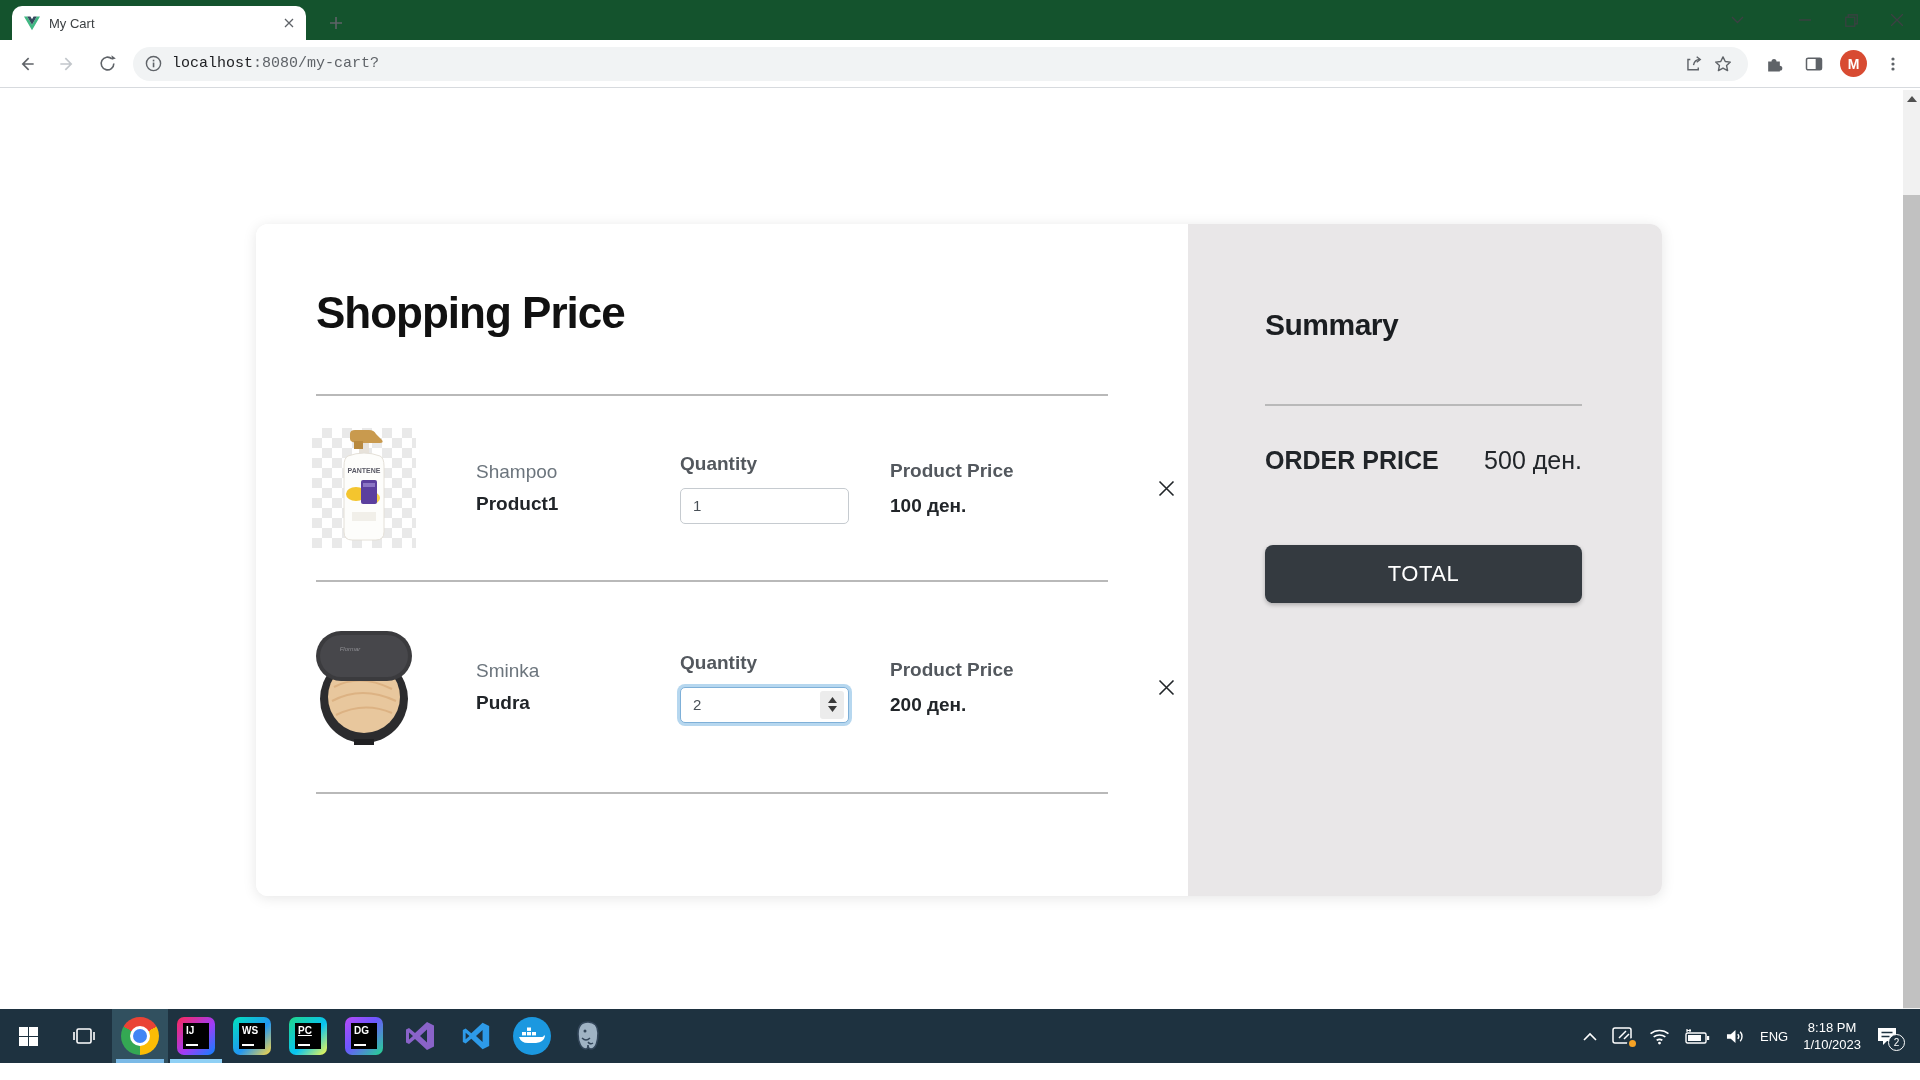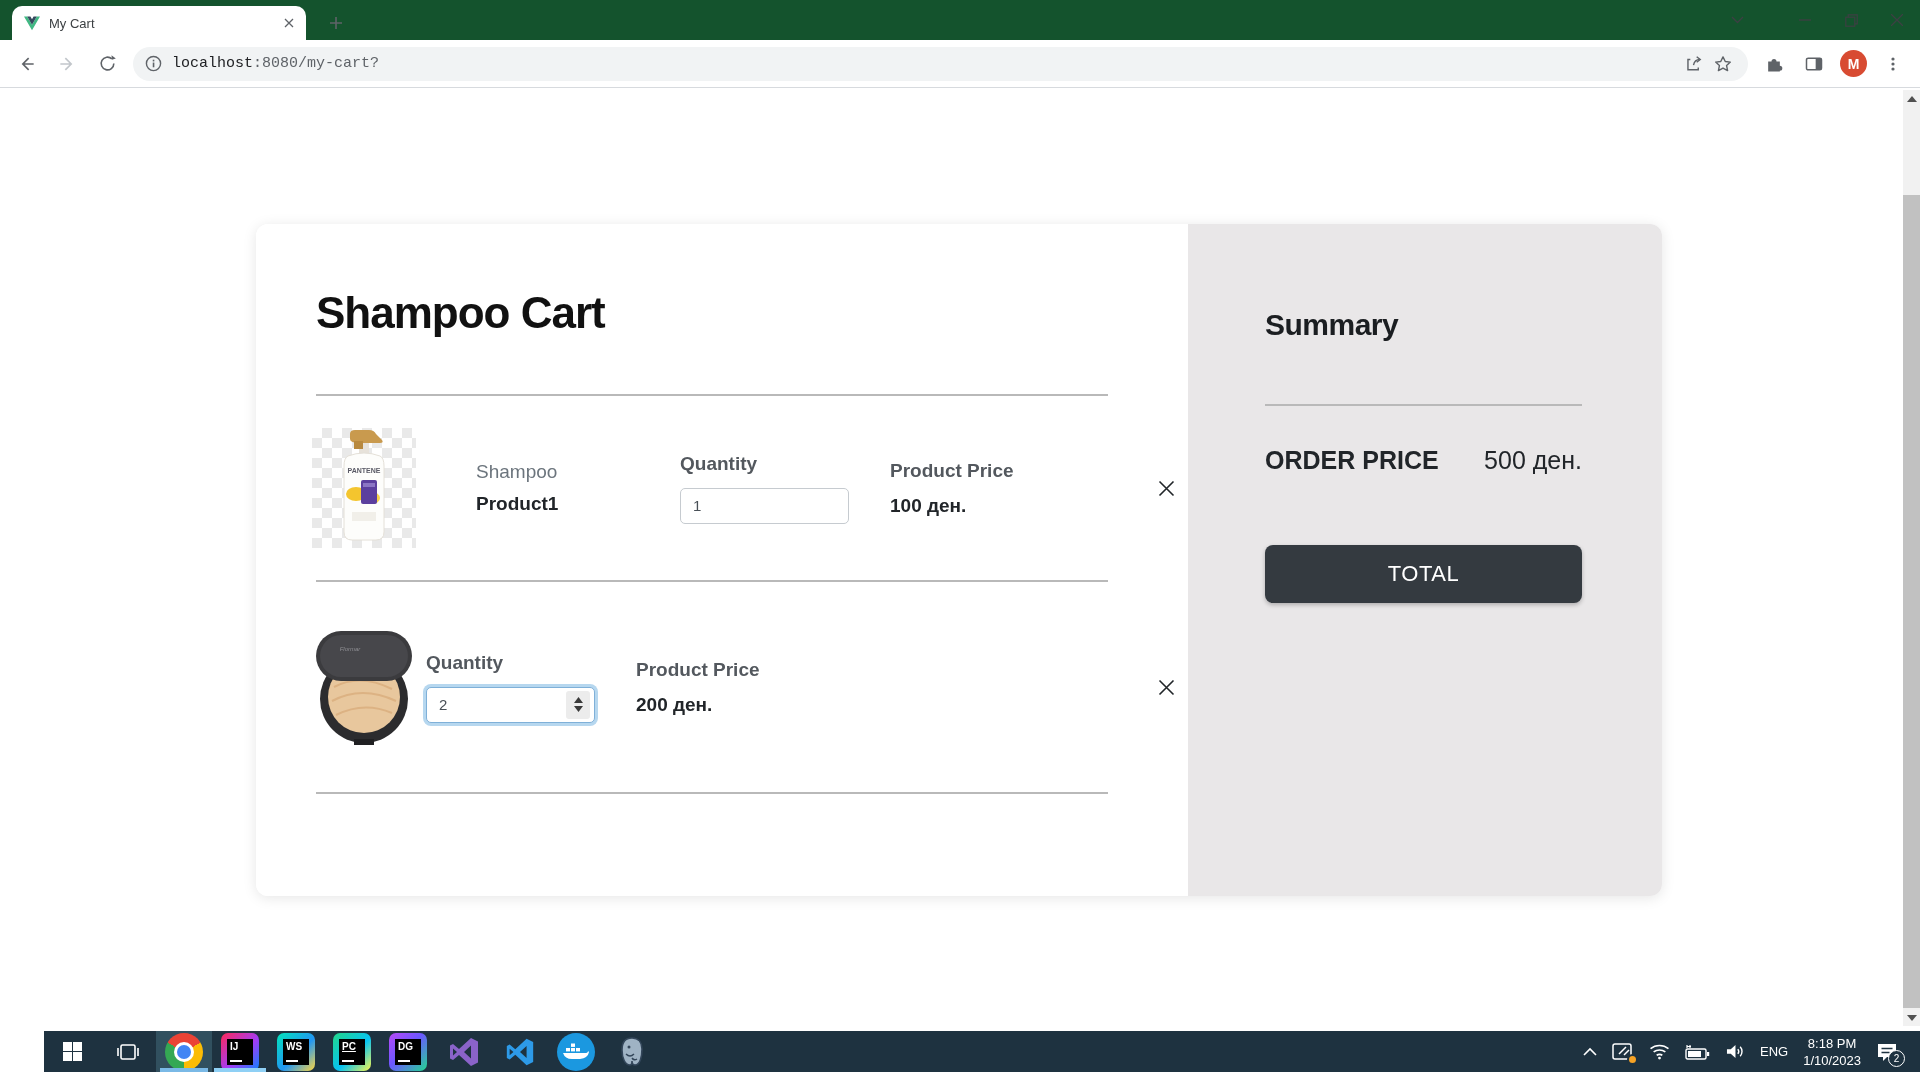--- a/index.html
+++ b/index.html
@@ -61,21 +61,21 @@
 
   
   .scrollbar { position:absolute; right:0; top:0; bottom:0; width:17px; background:#f1f1f1; }
   .sb-arrow { position:absolute; left:0; width:17px; height:17px; display:flex; align-items:center; justify-content:center; cursor:pointer; }
   .sb-up { top:0; } .sb-down { bottom:0; }
   .tri-up { width:0; height:0; border-left:5px solid transparent; border-right:5px solid transparent; border-bottom:6px solid #505050; }
   .tri-down { width:0; height:0; border-left:5px solid transparent; border-right:5px solid transparent; border-top:6px solid #505050; }
   .sb-thumb { position:absolute; left:0; top:105px; width:17px; height:813px; background:#c1c1c1; cursor:pointer; }
 
   
-  .taskbar { position:absolute; left:0; right:0; bottom:8px; height:41px; background:#1e3240; display:flex; align-items:stretch; color:#fff;margin-left:44px; }
+  .taskbar { position:absolute; left:0; right:0; bottom:17px; height:54px; background:#1e3240; display:flex; align-items:stretch; color:#fff; }
   .tb-cell { width:56px; display:flex; align-items:center; justify-content:center; position:relative; cursor:pointer; }
   .tb-cell.active { background:#31505f; }
   .underline { position:absolute; bottom:0; left:50%; transform:translateX(-50%); height:4px; background:#7ab9e6; }
   .u-chrome { width:48px; }
   .u-ij { width:52px; background:#8fd0f5; }
   .jb-icon { width:38px; height:38px; border-radius:7px; display:flex; align-items:center; justify-content:center; }
   .jb-inner { width:26px; height:26px; background:#000; display:flex; flex-direction:column; align-items:flex-start; justify-content:space-between; padding:3px 0 3px 3px; }
   .jb-label { color:#fff; font-size:10px; font-weight:700; letter-spacing:0; line-height:10px; }
   .jb-bar { width:12px; height:2px; background:#fff; }
   .g-ij { background:linear-gradient(135deg,#fe2857 0%,#a23bf6 55%,#0a84ff 100%); }
@@ -194,21 +194,21 @@
         <circle cx="8" cy="8" r="1.6"></circle>
         <circle cx="8" cy="13" r="1.6"></circle>
       </svg>
   </span>
 </div>
 
 <div class="viewport">
 
   <div class="card">
     <div class="card-left">
-      <div class="page-h1">Shampoo Cart</div>
+      <div class="page-h1">Shopping Price</div>
       <div class="divider"></div>
 
       <div class="cart-row row-1">
         <div class="p-img checker">
           <svg viewBox="0 0 104 120">
             <rect x="47" y="14" width="10" height="12" fill="#e7e2da"></rect>
             <path d="M38 6 q0 -4 5 -4 l14 0 q5 0 7 4 l6 6 q2 3 -2 3 l-20 0 q-10 0 -10 -4 z" fill="#c99a4e"></path>
             <rect x="42" y="13" width="9" height="8" fill="#b8893f"></rect>
             <path d="M36 28 q16 -6 32 0 q4 2 4 10 l0 66 q0 8 -8 8 l-24 0 q-8 0 -8 -8 l0 -66 q0 -8 4 -10 z" fill="#fdfdfb" stroke="#e4e0d8" stroke-width="1"></path>
             <text x="52" y="45" text-anchor="middle" font-size="7" font-weight="bold" fill="#5a5a66">PANTENE</text>
@@ -248,20 +248,24 @@
             <circle cx="52" cy="70" r="36" fill="#e8c79d"></circle>
             <path d="M22 60 q26 -14 58 2" stroke="#dcb283" stroke-width="2" fill="none"></path>
             <path d="M20 74 q30 -16 64 0" stroke="#dcb283" stroke-width="2" fill="none"></path>
             <path d="M24 88 q28 -14 56 -2" stroke="#dcb283" stroke-width="2" fill="none"></path>
             <rect x="4" y="4" width="96" height="50" rx="25" fill="#3b3b3e"></rect>
             <rect x="8" y="8" width="88" height="42" rx="21" fill="#47474b"></rect>
             <text x="38" y="24" text-anchor="middle" font-size="6" fill="#8d8d92" font-style="italic">Flormar</text>
             <rect x="42" y="112" width="20" height="6" fill="#202022"></rect>
           </svg>
         </div>
+        <div class="col-name">
+          <div class="cat">Sminka</div>
+          <div class="pname">Pudra</div>
+        </div>
         <div class="col-qty">
           <div class="f-label">Quantity</div>
           <div class="qty-wrap">
             <input class="qty-input focused" type="text" value="2" style="">
             <span class="spinner">
               <svg width="9" height="6" viewBox="0 0 9 6">
                   <polygon points="4.5,0 9,6 0,6" fill="#3a3a3a"></polygon>
                 </svg>
               <svg width="9" height="6" viewBox="0 0 9 6">
                   <polygon points="0,0 9,0 4.5,6" fill="#3a3a3a"></polygon>

